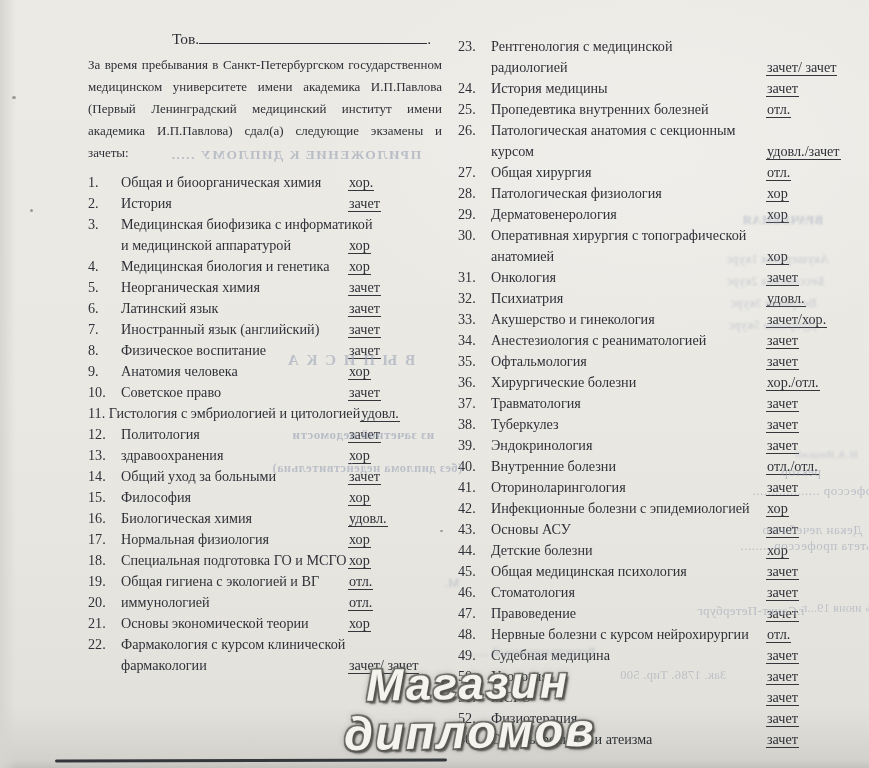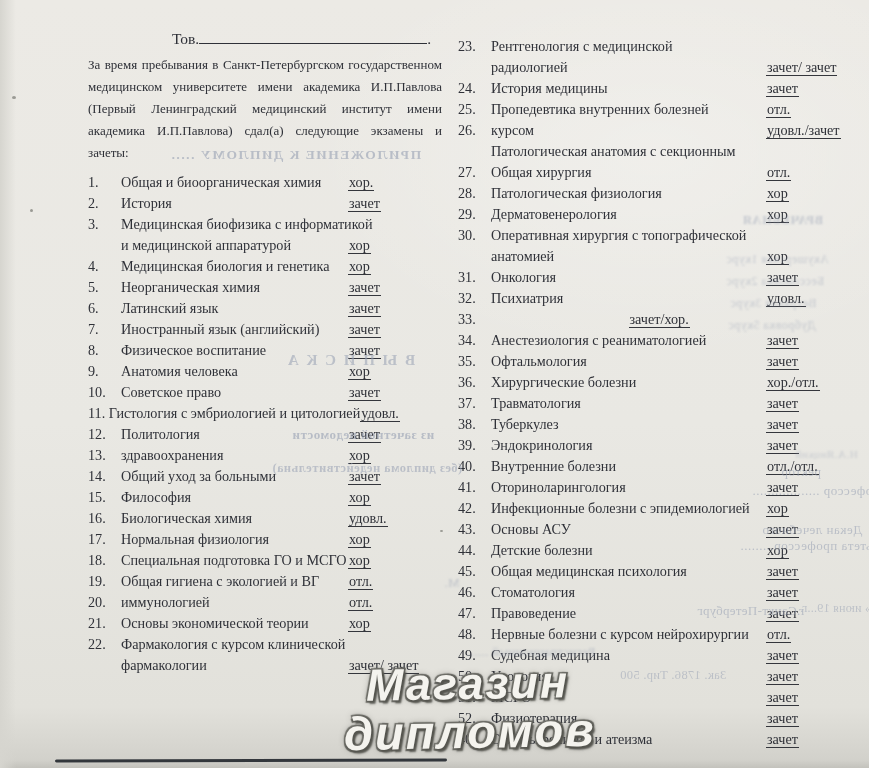--- a/index.html
+++ b/index.html
@@ -290,26 +290,26 @@
           <div class="line">
             <span class="title">Пропедевтика внутренних болезней</span>
             <span class="grade"><i>отл.</i></span>
           </div>
         </div>
       </div>
       <div class="row">
         <span class="num">26.</span>
         <div class="rowbody">
           <div class="line">
+            <span class="title">Патологическая анатомия с секционным</span>
+          </div>
+          <div class="line">
             <span class="title">курсом</span>
             <span class="grade"><i>удовл./зачет</i></span>
           </div>
-          <div class="line">
-            <span class="title">Патологическая анатомия с секционным</span>
-          </div>
         </div>
       </div>
       <div class="row">
         <span class="num">27.</span>
         <div class="rowbody">
           <div class="line">
             <span class="title">Общая хирургия</span>
             <span class="grade"><i>отл.</i></span>
           </div>
         </div>
@@ -359,20 +359,21 @@
           <div class="line">
             <span class="title">Психиатрия</span>
             <span class="grade"><i>удовл.</i></span>
           </div>
         </div>
       </div>
       <div class="row">
         <span class="num">33.</span>
         <div class="rowbody">
           <div class="line">
+            <span class="title">Акушерство и гинекология</span>
             <span class="grade"><i>зачет/хор.</i></span>
           </div>
         </div>
       </div>
       <div class="row">
         <span class="num">34.</span>
         <div class="rowbody">
           <div class="line">
             <span class="title">Анестезиология с реаниматологией</span>
             <span class="grade"><i>зачет</i></span>

